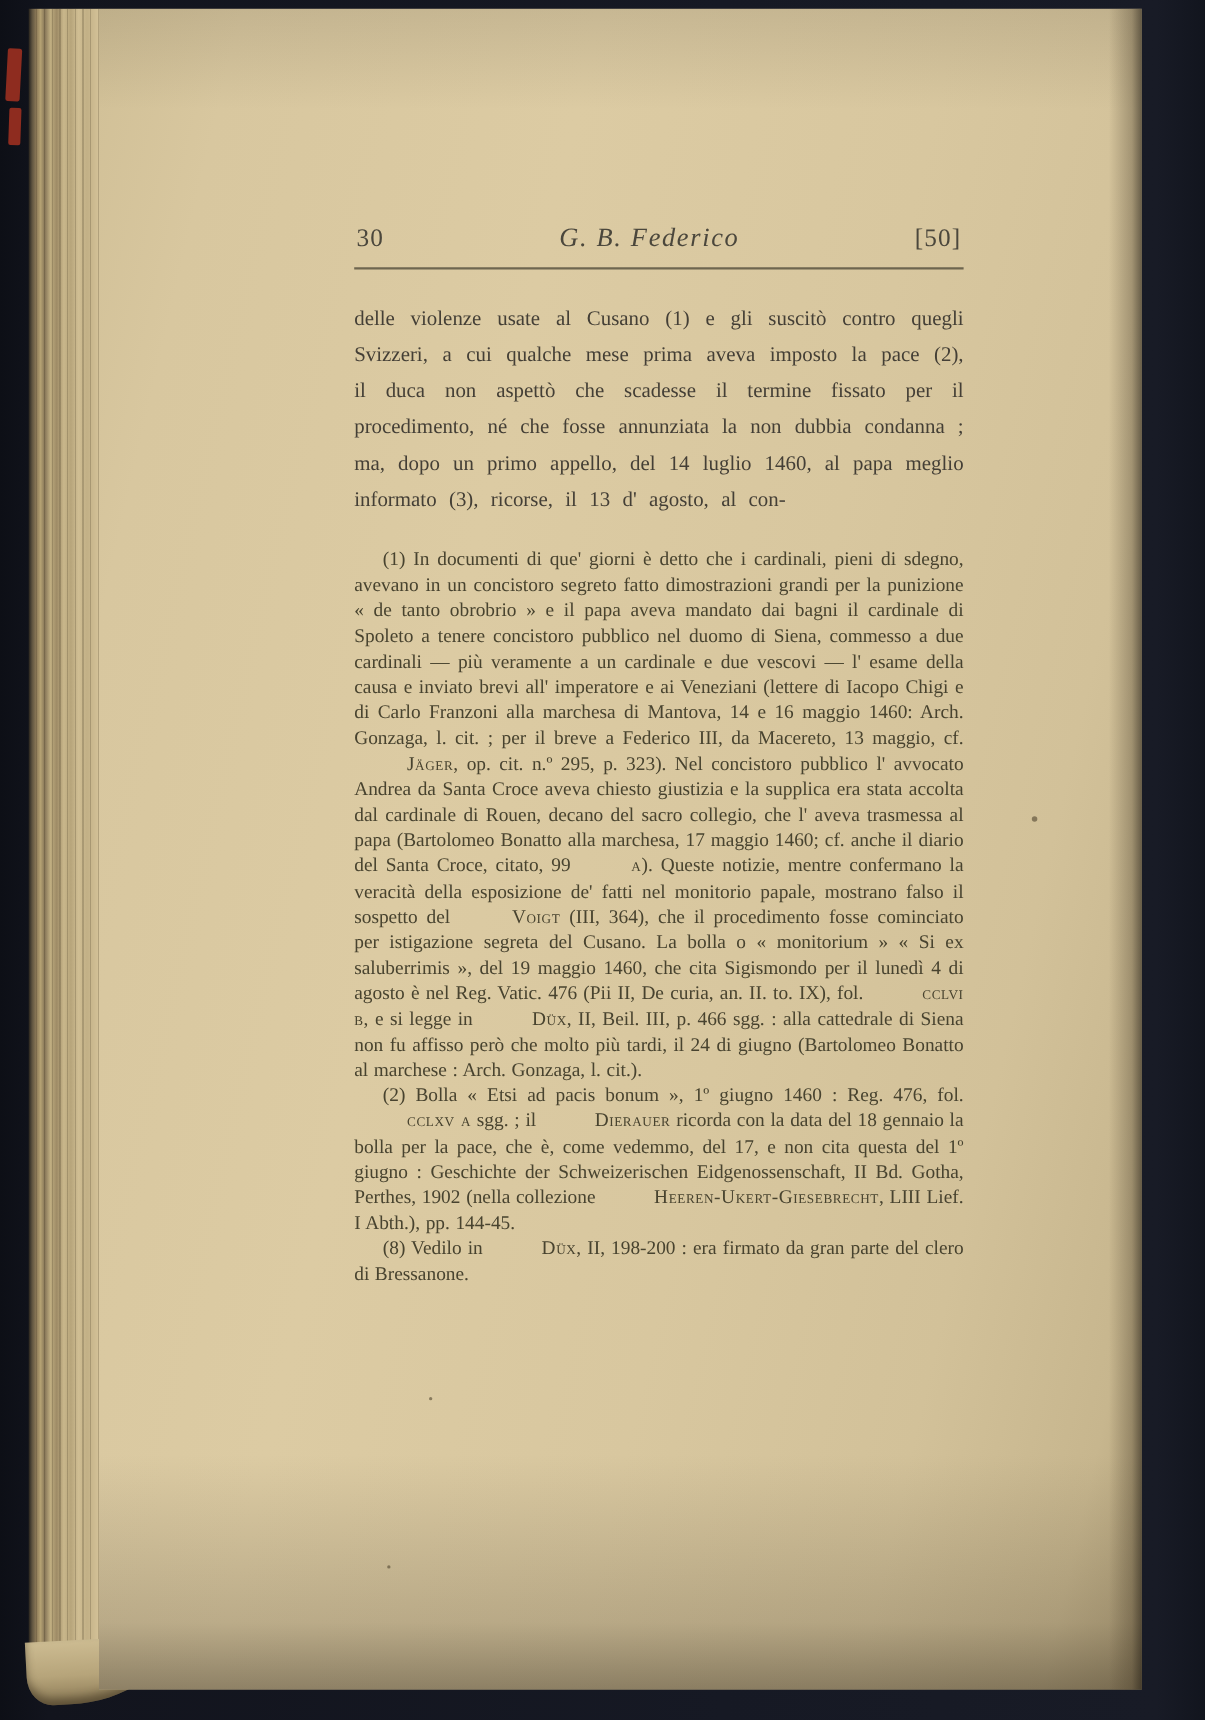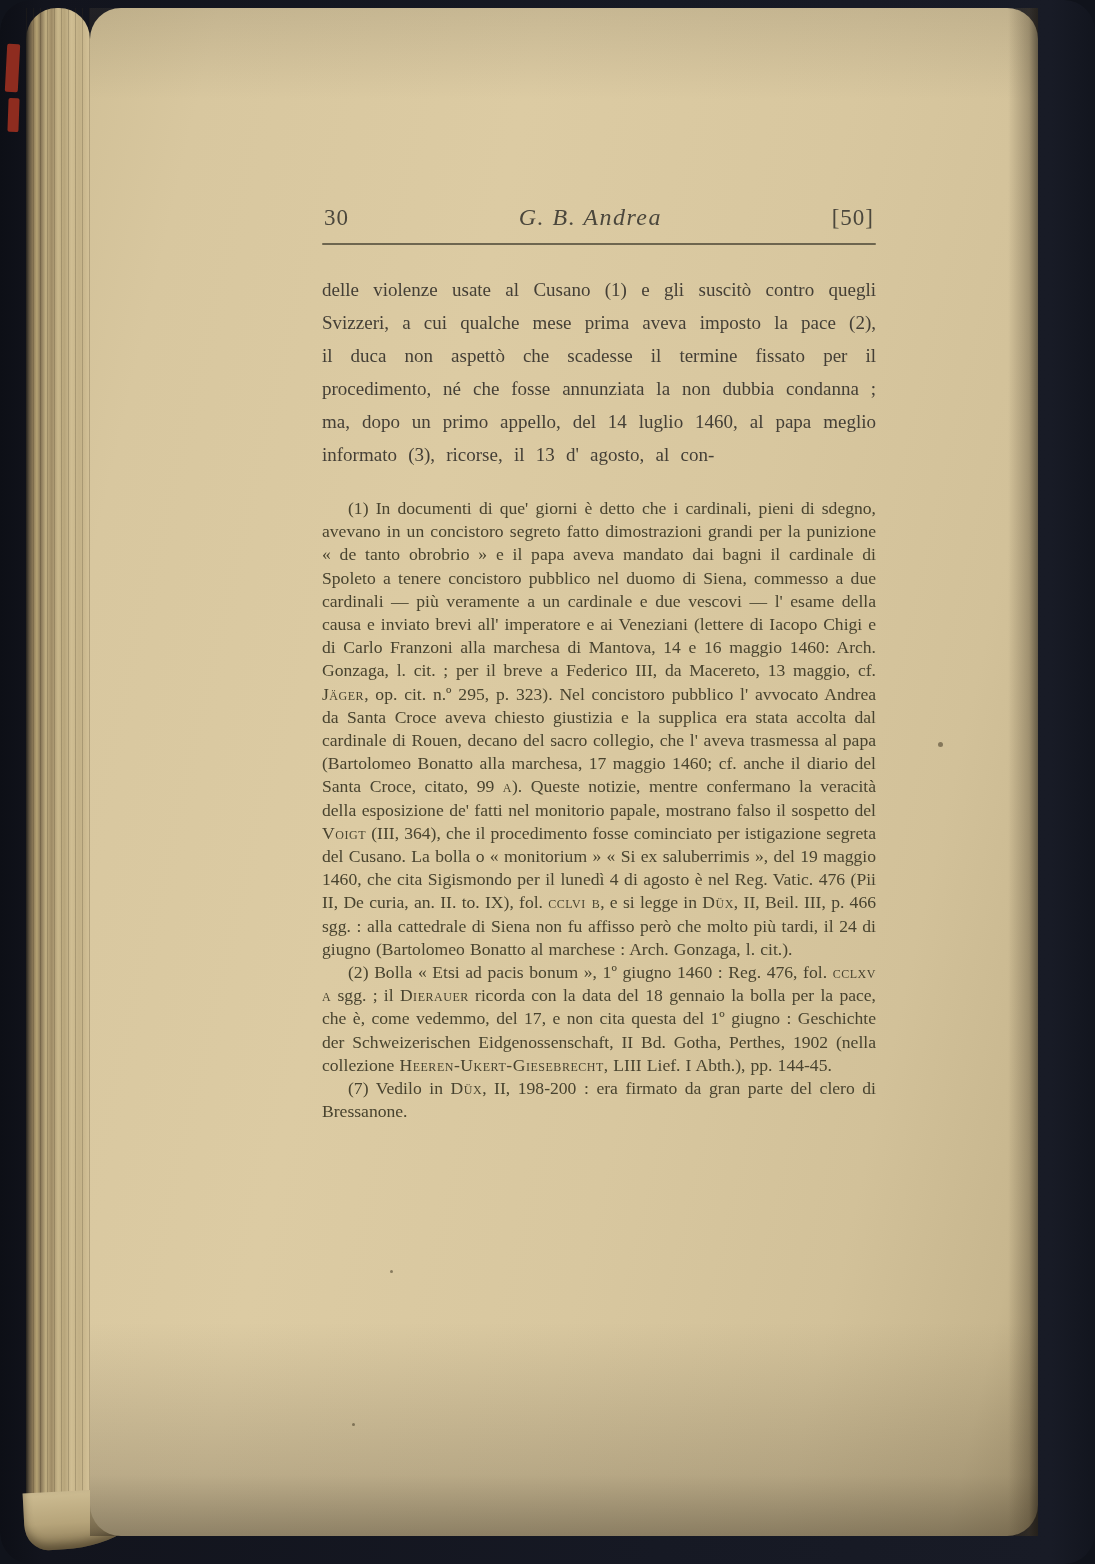--- a/index.html
+++ b/index.html
@@ -1,15 +1,15 @@
 <!DOCTYPE html>
 <html><head>
 <meta charset="utf-8">
 <style>
-  * { margin:0; padding:0; box-sizing:border-box;border-radius:31px; }
+  * { margin:0; padding:0; box-sizing:border-box; }
   html, body { width:1095px; height:1564px; }
   body { background:#10131b; font-family:"Liberation Serif","DejaVu Serif",serif; }
 
   .scene{
     position:relative; width:1095px; height:1564px; overflow:hidden;
     background:linear-gradient(90deg,#0d0f16 0%,#12141d 4%,#161924 60%,#181b26 96%,#12151e 100%);
   }
 
   
   .red-mark{ position:absolute; background:#8e2c1f; border-radius:2px; }
@@ -74,21 +74,21 @@
   .body-paragraph{
     margin-top:28px; font-size:19px; line-height:33px;
     text-align:justify; word-spacing:0.34em; color:#443f36;
   }
 
   .footnotes{
     margin-top:26px; font-size:17.6px; line-height:23.2px;
     text-align:justify; color:#48432f; word-spacing:0.04em;
   }
   .footnote{ text-indent:26px; }
-  .smallcaps{ font-variant:small-caps; letter-spacing:0.03em; }
+  .smallcaps{ font-variant:small-caps; letter-spacing:0.03em;margin-left:48px; }
   .italic{ }
 </style>
 </head>
 <body>
 
 <div class="scene">
 
   <div class="red-mark m1"></div>
   <div class="red-mark m2"></div>
 
@@ -97,29 +97,29 @@
 
   <div class="paper">
     <div class="speck s1"></div>
     <div class="speck s2"></div>
     <div class="speck s3"></div>
 
     <div class="text-column">
 
       <div class="page-header">
         <span class="pagenum">30</span>
-        <span class="running-title">G. B. Andrea</span>
+        <span class="running-title">G. B. Federico</span>
         <span class="pagenum">[50]</span>
       </div>
 
       <div class="header-rule"></div>
 
       <p class="body-paragraph">delle violenze usate al Cusano (1) e gli suscitò contro quegli Svizzeri, a cui qualche mese prima aveva imposto la pace (2), il duca non aspettò che scadesse il termine fissato per il procedimento, né che fosse annunziata la non dubbia condanna ; ma, dopo un primo appello, del 14 luglio 1460, al papa meglio informato (3), ricorse, il 13 d' agosto, al con-</p>
 
       <div class="footnotes">
           <p class="footnote"><span>(1) In documenti di que' giorni è detto che i cardinali, pieni di sdegno, avevano in un concistoro segreto fatto dimostrazioni grandi per la punizione « de tanto obrobrio » e il papa aveva mandato dai bagni il cardinale di Spoleto a tenere concistoro pubblico nel duomo di Siena, commesso a due cardinali — più veramente a un cardinale e due vescovi — l' esame della causa e inviato brevi all' imperatore e ai Veneziani (lettere di Iacopo Chigi e di Carlo Franzoni alla marchesa di Mantova, 14 e 16 maggio 1460: Arch. Gonzaga, l. cit. ; per il breve a Federico III, da Macereto, 13 maggio, cf. </span><span class="smallcaps">Jäger</span><span>, op. cit. n.º 295, p. 323). Nel concistoro pubblico l' avvocato Andrea da Santa Croce aveva chiesto giustizia e la supplica era stata accolta dal cardinale di Rouen, decano del sacro collegio, che l' aveva trasmessa al papa (Bartolomeo Bonatto alla marchesa, 17 maggio 1460; cf. anche il diario del Santa Croce, citato, 99 </span><span class="smallcaps">a</span><span>). Queste notizie, mentre confermano la veracità della esposizione de' fatti nel monitorio papale, mostrano falso il sospetto del </span><span class="smallcaps">Voigt</span><span> (III, 364), che il procedimento fosse cominciato per istigazione segreta del Cusano. La bolla o « monitorium » « Si ex saluberrimis », del 19 maggio 1460, che cita Sigismondo per il lunedì 4 di agosto è nel Reg. Vatic. 476 (Pii II, De curia, an. II. to. IX), fol. </span><span class="smallcaps">cclvi b</span><span>, e si legge in </span><span class="smallcaps">Düx</span><span>, II, </span><span class="italic">Beil.</span><span> III, p. 466 sgg. : alla cattedrale di Siena non fu affisso però che molto più tardi, il 24 di giugno (Bartolomeo Bonatto al marchese : Arch. Gonzaga, l. cit.).</span></p>
           <p class="footnote"><span>(2) Bolla « Etsi ad pacis bonum », 1º giugno 1460 : Reg. 476, fol. </span><span class="smallcaps">cclxv a</span><span> sgg. ; il </span><span class="smallcaps">Dierauer</span><span> ricorda con la data del 18 gennaio la bolla per la pace, che è, come vedemmo, del 17, e non cita questa del 1º giugno : </span><span class="italic">Geschichte der Schweizerischen Eidgenossenschaft</span><span>, II Bd. Gotha, Perthes, 1902 (nella collezione </span><span class="smallcaps">Heeren-Ukert-Giesebrecht</span><span>, LIII Lief. I Abth.), pp. 144-45.</span></p>
-          <p class="footnote"><span>(7) Vedilo in </span><span class="smallcaps">Düx</span><span>, II, 198-200 : era firmato da gran parte del clero di Bressanone.</span></p>
+          <p class="footnote"><span>(8) Vedilo in </span><span class="smallcaps">Düx</span><span>, II, 198-200 : era firmato da gran parte del clero di Bressanone.</span></p>
         </div>
 
     </div>
   </div>
 </div>
 
 </body></html>

